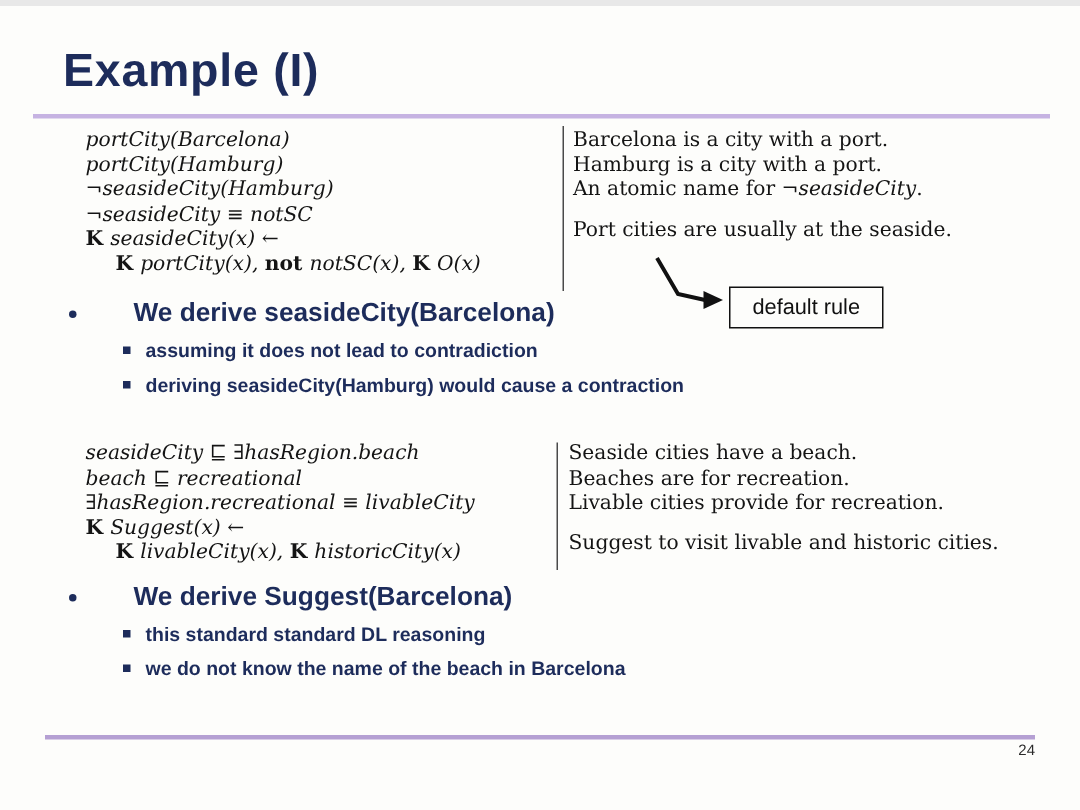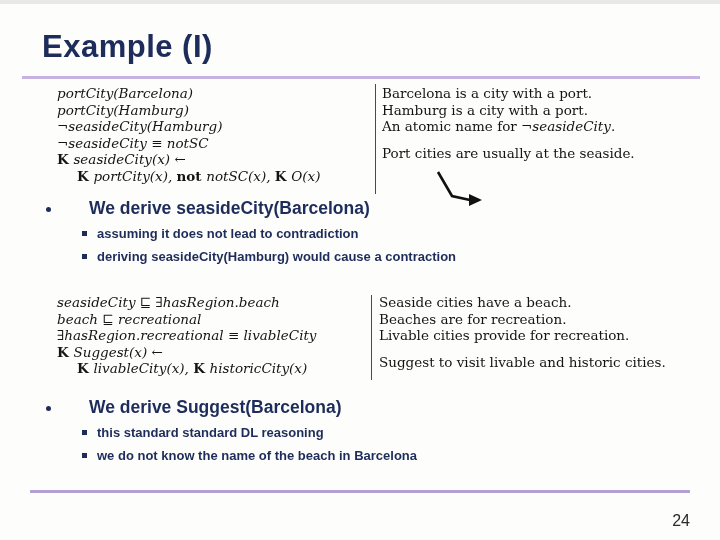--- a/index.html
+++ b/index.html
@@ -33,42 +33,42 @@
   .seg-it{font-style:italic;}
   .seg-rm{font-style:normal;}
   .seg-b{font-style:normal;font-weight:bold;}
   .vsep{position:absolute;width:1px;background:#4a4a4a;}
   .vsep1{left:375px;top:80px;height:110px;}
   .vsep2{left:371px;top:291px;height:85px;}
 
   
   .bullet-section{position:absolute;left:44px;width:580px;color:#1d2c5b;}
   .bullet-section.first{top:194px;}
-  .bullet-section.second{top:393px;}
+  .bullet-section.second{top:383px;}
   .main-bullet{display:flex;align-items:flex-start;gap:24px;}
   .dot{width:5px;height:5px;border-radius:50%;background:#1d2c5b;margin:9px 14px 0 2px;flex:none;}
   .main-label{font-size:17.5px;font-weight:bold;}
   .sub-bullets{margin-top:7px;padding-left:38px;}
   .sub-bullet{display:flex;align-items:flex-start;margin-bottom:7.5px;}
   .sq{width:5px;height:5px;background:#1d2c5b;margin:5px 10px 0 0;flex:none;}
   .sub-text{font-size:13px;font-weight:bold;}
 
   
   .callout-box{
     position:absolute;left:486px;top:187px;width:101px;height:26px;
     border:1.5px solid #111;background:#fdfdfb;
     display:flex;align-items:center;justify-content:center;
     font-size:14.5px;color:#111;
   }
   .callout-arrow{position:absolute;left:428px;top:162px;}
 
   
   .page-number{
-    position:absolute;right:30px;top:508px;
-    font-size:16px;color:#2a2a2a;
+    position:absolute;right:30px;top:491px;
+    font-size:10px;color:#2a2a2a;
   }
 </style>
 </head>
 <body>
 
 <div class="slide">
 
   <div class="title">Example (I)</div>
   <div class="divider top"></div>
 
@@ -87,20 +87,23 @@
   <div class="pline"><span><span class="seg-rm">Barcelona is a city with a port.</span></span></div>
       <div class="pline"><span><span class="seg-rm">Hamburg is a city with a port.</span></span></div>
       <div class="pline"><span><span class="seg-rm">An atomic name for </span><span class="seg-it">¬seasideCity</span><span class="seg-rm">.</span></span></div>
       <div class="pline gap"><span><span class="seg-rm">Port cities are usually at the seaside.</span></span></div>
     </div>
 
   <svg class="callout-arrow" width="62" height="42" viewBox="0 0 62 42">
     <path d="M10,6 L24,30 L42,34" fill="none" stroke="#111" stroke-width="2.6"></path>
     <polygon points="41,28 54,34 41,40" fill="#111"></polygon>
   </svg>
+  <div class="callout-box">
+    <span>default rule</span>
+  </div>
 
   <div class="bullet-section first">
     <div class="main-bullet">
       <span class="dot"></span>
       <span class="main-label">We derive seasideCity(Barcelona)</span>
     </div>
     <div class="sub-bullets">
 
         <div class="sub-bullet">
           <span class="sq"></span>

